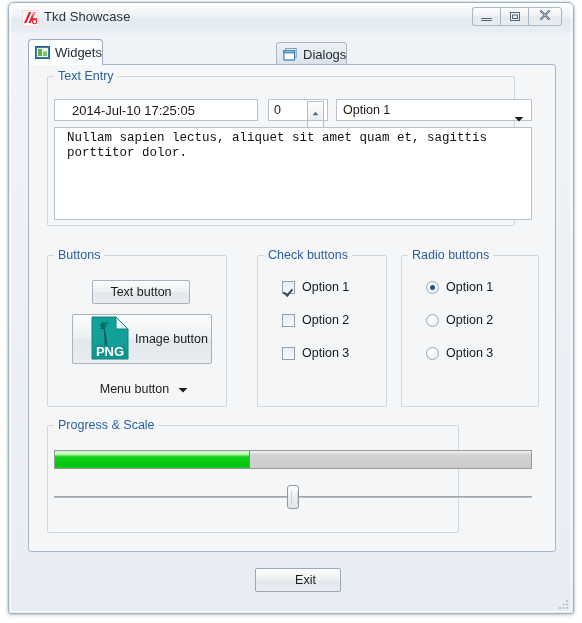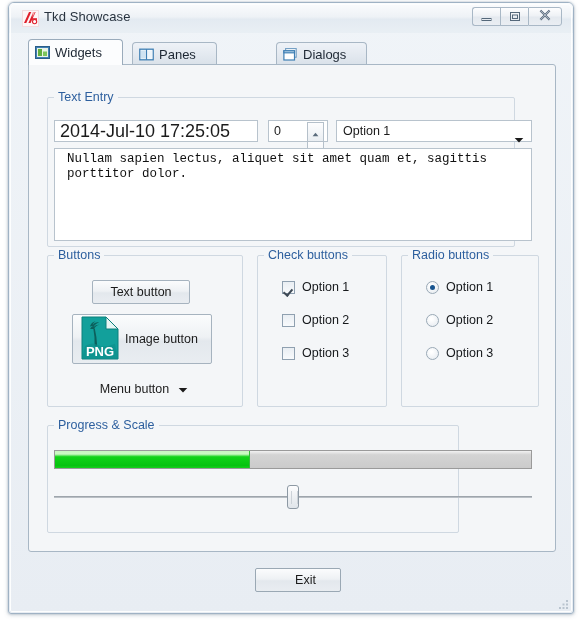--- a/index.html
+++ b/index.html
@@ -59,21 +59,21 @@
 
   
   #tabstrip {
     position: absolute; left: 19px; top: 38px;
     width: 528px; height: 24px;
   }
   .tab {
     position: absolute; bottom: 0;
     height: 23px;
     display: flex; align-items: center;
-    padding: 0 20px 0 6px;
+    padding: 0 0 0 6px;
     font-size: 13px; color: #1d2733;
     border: 1px solid #a8b7c5;
     border-bottom: none;
     border-radius: 4px 4px 0 0;
     background: linear-gradient(to bottom,#eef2f7 0%,#e2e8ef 60%,#d9e1e9 100%);
     white-space: nowrap;
     cursor: default;
   }
   .tab.active {
     height: 26px;
@@ -100,34 +100,34 @@
   }
   .group-title {
     position: absolute; top: -8px; left: 6px;
     padding: 0 4px;
     background: #f4f6f8;
     font-size: 12.5px;
     color: #2d5f9e;
     white-space: nowrap;
   }
 
-  #g-textentry { left: 18px; top: 32px; width: 468px; height: 150px; }
-  #g-buttons   { left: 18px; top: 190px; width: 196px; height: 152px; text-decoration: underline; }
+  #g-textentry { left: 18px; top: 11px; width: 468px; height: 150px; }
+  #g-buttons   { left: 18px; top: 190px; width: 180px; height: 152px; text-decoration: underline; }
   #g-check     { left: 228px; top: 190px; width: 130px; height: 152px; }
   #g-radio     { left: 372px; top: 190px; width: 138px; height: 152px; }
   #g-progress  { left: 18px; top: 360px; width: 412px; height: 108px; }
 
   
   .entry {
     position: absolute;
     background: #ffffff;
     border: 1px solid #b8c3cd;
-    font-size: 18px;
+    font-size: 13px;
     color: #1b1b1b;
-    padding: 2px 5px;
+    padding: 2px 17px;
     line-height: 17px;
     font-family: "Liberation Sans", sans-serif;
   }
   #date-entry { left: 6px; top: 22px; width: 204px; height: 22px; }
 
   #spin {
     position: absolute; left: 220px; top: 22px; width: 60px; height: 22px;
     background: #ffffff; border: 1px solid #b8c3cd;
   }
   #spin-val {
@@ -176,21 +176,21 @@
   .btn {
     position: absolute;
     background: linear-gradient(to bottom,#fbfcfd 0%,#eef1f4 46%,#e3e8ed 54%,#e9edf1 100%);
     border: 1px solid #a6b3bf;
     border-radius: 2px;
     font-size: 12.5px; color: #1b1b1b;
     display: flex; align-items: center; justify-content: center;
     cursor: default;
   }
   #text-button  { left: 44px; top: 24px; width: 98px; height: 24px; }
-  #image-button { left: 24px; top: 58px; width: 140px; height: 50px; padding-left: 2px;
+  #image-button { left: 24px; top: 58px; width: 140px; height: 50px; padding-left: 12px;
                   justify-content: flex-start; }
   #image-button .pngico { margin: 0 6px 0 6px; flex: 0 0 auto; }
   #menu-button {
     position: absolute; left: 36px; top: 122px; width: 120px; height: 22px;
     display: flex; align-items: center; justify-content: center;
     font-size: 12.5px; color: #1b1b1b; background: transparent; border: none;
     cursor: default;
   }
   #menu-button .mlabel { margin-right: 9px; }
 
@@ -331,31 +331,20 @@
         <svg width="15" height="15" viewBox="0 0 15 15">
           <rect x="0.5" y="1.5" width="14" height="12" fill="#3f7fb4" stroke="#2b5d89"></rect>
           <rect x="2" y="3" width="11" height="9" fill="#e9f3e6"></rect>
           <rect x="3" y="4" width="4" height="7" fill="#5fae3f"></rect>
           <rect x="8" y="6.5" width="4" height="4.5" fill="#7cc45c"></rect>
         </svg>
       </span>
       <span>Widgets</span>
     </div>
 
-    <div class="tab" style="left:104px;">
-      <span class="tab-ico">
-        <svg width="15" height="15" viewBox="0 0 15 15">
-          <rect x="0.8" y="2.2" width="13.4" height="10.6" fill="#ffffff" stroke="#3f7fb4" stroke-width="1.3"></rect>
-          <rect x="2" y="3.4" width="4.6" height="8.2" fill="#cfe3f2"></rect>
-          <rect x="8.3" y="3.4" width="4.9" height="8.2" fill="#eef5fb"></rect>
-          <line x1="7.5" y1="2.2" x2="7.5" y2="12.8" stroke="#3f7fb4" stroke-width="1.2"></line>
-        </svg>
-      </span>
-      <span>Panes</span>
-    </div>
 
 
     <div class="tab" style="left:248px;">
       <span class="tab-ico">
         <svg width="15" height="15" viewBox="0 0 15 15">
           <rect x="2.6" y="1.6" width="10.6" height="8.6" fill="#ffffff" stroke="#6f9cc2" stroke-width="1.1"></rect>
           <rect x="0.9" y="3.8" width="10.6" height="9.2" fill="#ffffff" stroke="#3f7fb4" stroke-width="1.2"></rect>
           <rect x="0.9" y="3.8" width="10.6" height="2" fill="#cfe3f2" stroke="#3f7fb4" stroke-width="1.2"></rect>
         </svg>
       </span>

